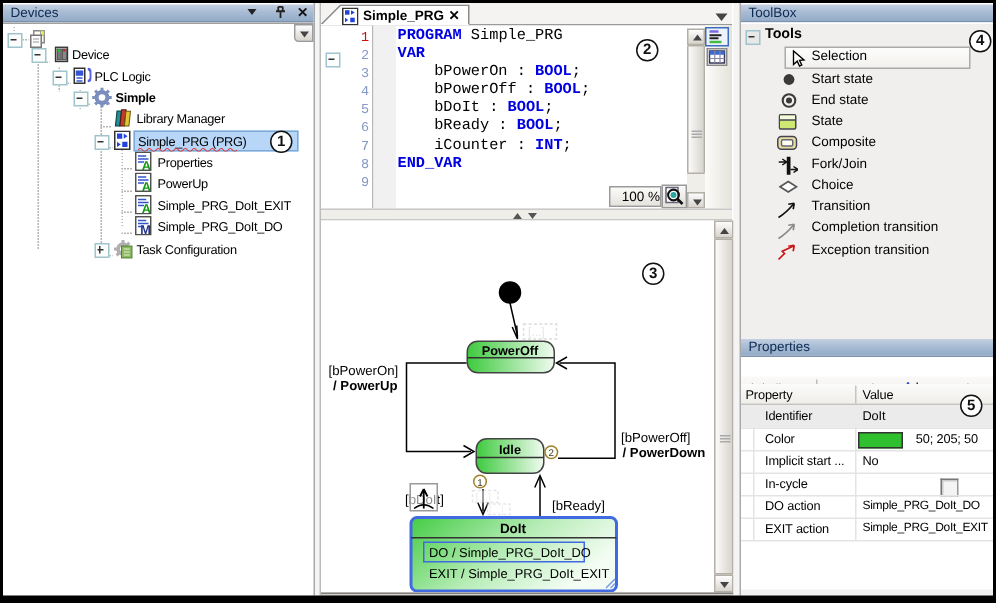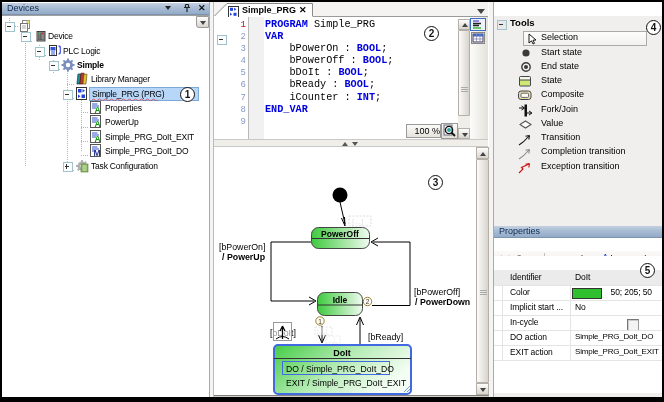--- a/index.html
+++ b/index.html
@@ -373,20 +373,23 @@
     <div style="position:absolute;left:2.5px;top:130px;width:7px;height:1px;background:#aaa;box-shadow:0 2px 0 #aaa,0 4px 0 #aaa;"></div>
   </div>
   <div class="sb-btn" style="left:476px;top:383px;width:13px;height:12px;">
       <span class="arr dn" style="left:3px;top:4px;"></span>
     </div>
   <div class="abs" style="left:214px;top:395px;width:275px;height:2px;background:#d4d0c8;border-top:1px solid #808080;"></div>
 
   <div class="abs" style="left:489px;top:2px;width:4px;height:395px;background:#f4f4f4;"></div>
   <div class="abs" style="left:493px;top:2px;width:1px;height:395px;background:#aaa;"></div>
 
+  <div class="abs" style="left:494px;top:3px;width:168px;">
+    <div class="ptitle">ToolBox</div>
+  </div>
   <div class="abs" style="left:494px;top:15px;width:168px;height:207px;background:#f0efed;border-top:1px solid #fff;">
     <div class="expbox" style="left:3px;top:4px;background:#e8e8e8;">
         <i></i>
       </div>
     <b style="position:absolute;left:16px;top:1px;font-size:9.5px;">Tools</b>
     <div id="toolbox" style="position:absolute;left:0;top:0;width:168px;height:207px;font-size:9px;color:#000;">
       <div style="position:absolute;left:29px;top:15px;width:124px;height:15px;background:linear-gradient(180deg,#fdfdfc,#f2f1ee);border:1px solid #aaa;box-sizing:border-box;"></div>
       <svg width="11" height="12" style="position:absolute;left:33px;top:17px;">
           <path d="M2 1 L2 10 L4.5 7.8 L6 11 L7.5 10.3 L6 7.2 L9 7 Z" fill="#fff" stroke="#000" stroke-width="0.9"></path>
         </svg>
@@ -413,21 +416,21 @@
       <span style="position:absolute;left:47px;top:73px;">Composite</span>
       <svg width="13" height="13" style="position:absolute;left:25px;top:88px;">
           <rect x="5.5" y="0.5" width="2.5" height="12" fill="#111"></rect>
           <path d="M0 4 H5 M2.5 2 L5.5 4 L2.5 6" fill="none" stroke="#111"></path>
           <path d="M8 9 H12 M10 7 L13 9 L10 11" fill="none" stroke="#111"></path>
         </svg>
       <span style="position:absolute;left:47px;top:88px;">Fork/Join</span>
       <svg width="13" height="10" style="position:absolute;left:25px;top:104px;">
           <path d="M6.5 1 L12 4.5 L6.5 8 L1 4.5 Z" fill="#fdfdfd" stroke="#555" stroke-width="1.1"></path>
         </svg>
-      <span style="position:absolute;left:47px;top:102px;">Value</span>
+      <span style="position:absolute;left:47px;top:102px;">Choice</span>
       <svg width="14" height="13" style="position:absolute;left:24px;top:117px;">
           <path d="M1 12 Q6 9 11 3" fill="none" stroke="#111" stroke-width="1.1"></path>
           <path d="M11.5 2.5 L7.5 3.2 M11.5 2.5 L10.8 6.5" fill="none" stroke="#111" stroke-width="1.1"></path>
         </svg>
       <span style="position:absolute;left:47px;top:116px;">Transition</span>
       <svg width="14" height="13" style="position:absolute;left:24px;top:131px;">
           <path d="M1 12 Q6 9 11 3" fill="none" stroke="#8a8a8a" stroke-width="1.1"></path>
           <path d="M11.5 2.5 L7.5 3.2 M11.5 2.5 L10.8 6.5" fill="none" stroke="#8a8a8a" stroke-width="1.1"></path>
         </svg>
       <span style="position:absolute;left:47px;top:130px;">Completion transition</span>
@@ -458,20 +461,25 @@
     <span class="arr dn" style="left:101px;top:7px;border-top-color:#333;"></span>
     <svg width="12" height="12" style="position:absolute;left:109px;top:2px;">
         <text x="0" y="6" font-size="6.5" font-weight="bold" fill="#2244cc" font-family="Liberation Sans">A</text>
         <text x="0" y="12" font-size="6.5" font-weight="bold" fill="#cc2222" font-family="Liberation Sans">Z</text>
         <path d="M8.5 2 L8.5 9 M6.5 7 L8.5 10 L10.5 7" fill="none" stroke="#333" stroke-width="1"></path>
       </svg>
     <span style="position:absolute;left:122px;top:3px;">Sort order</span>
     <span class="arr dn" style="left:160px;top:7px;border-top-color:#333;"></span>
   </div>
   <div id="pgrid" class="abs" style="left:494px;top:256px;width:168px;height:137px;background:#fff;font-size:8.5px;letter-spacing:-0.1px;color:#000;">
+    <div style="position:absolute;left:0;top:0;width:168px;height:14px;background:linear-gradient(180deg,#fcfcfb,#efeeea);border-bottom:1px solid #c6c4be;box-sizing:border-box;">
+      <span style="position:absolute;left:3px;top:2px;">Property</span>
+      <span style="position:absolute;left:81px;top:2px;">Value</span>
+      <span style="position:absolute;left:76px;top:1px;width:1px;height:12px;background:#c6c4be;"></span>
+    </div>
 
     <div style="position:absolute;left:8px;top:14px;width:1px;height:90px;background:#e4e4e4;"></div>
     <div style="position:absolute;left:76px;top:14px;width:1px;height:90px;background:#e4e4e4;"></div>
     <div style="position:absolute;left:0;top:14px;width:168px;height:15px;background:#ebebeb;"></div>
     <div class="prow" style="position:absolute;left:16px;top:16px;">Identifier</div>
     <div class="prow" style="position:absolute;left:81px;top:16px;">DoIt</div>
     <div class="prow" style="position:absolute;left:16px;top:31px;">Color</div>
     <div style="position:absolute;left:78px;top:32px;width:28px;height:9px;background:#2fbf2f;border:1px solid #333;"></div>
     <div class="prow" style="position:absolute;left:110px;top:31px;width:48px;text-align:right;">50; 205; 50</div>
     <div class="prow" style="position:absolute;left:16px;top:46px;">Implicit start ...</div>

